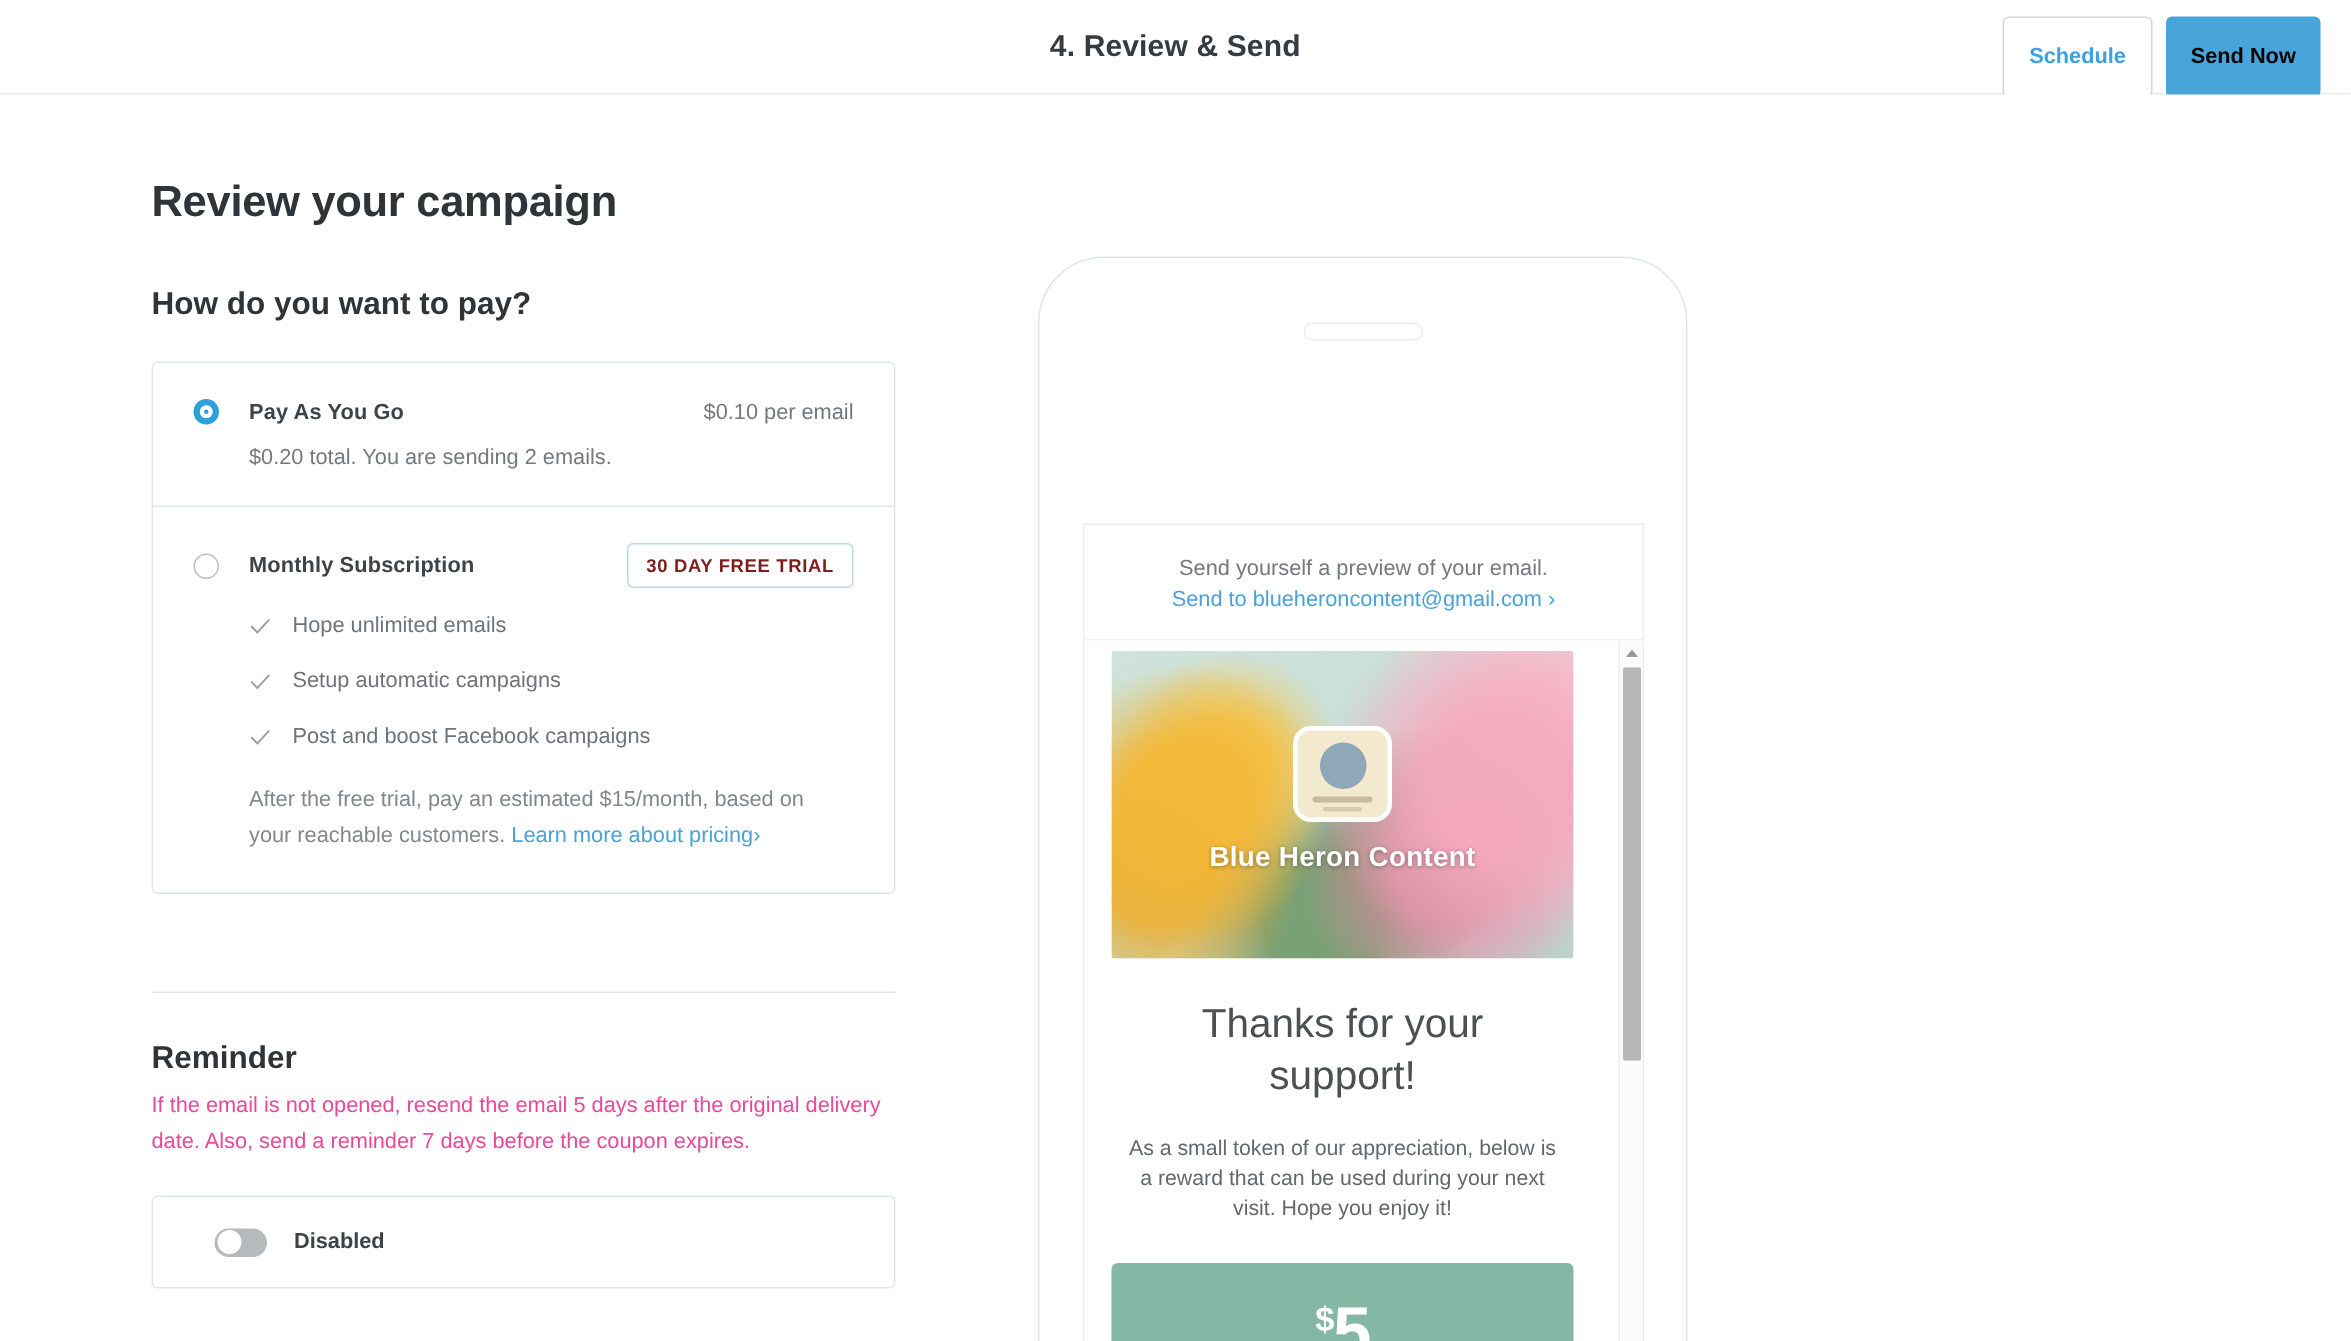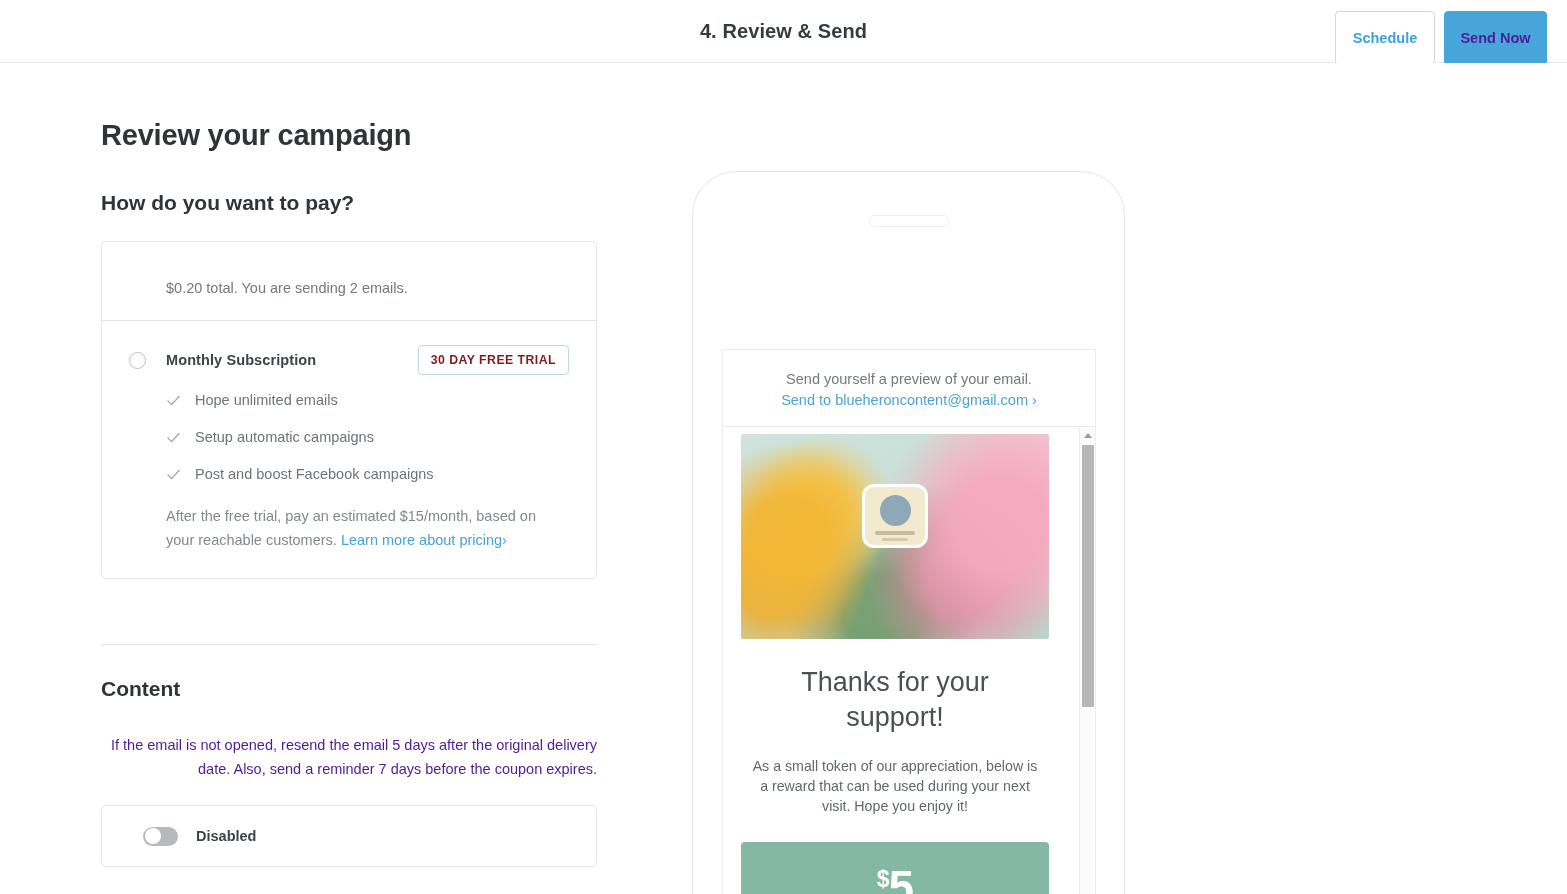--- a/index.html
+++ b/index.html
@@ -50,21 +50,21 @@
   }
   .btn-outline {
     width: 100px;
     background: #ffffff;
     color: #3aa2dd;
     border: 1px solid #d2d7da;
   }
   .btn-primary {
     width: 103px;
     background: #48a5da;
-    color: #4c1d95;
+    color: #000000;
     border: 1px solid #48a5da;
   }
 
   
   .page {
     position: relative;
     height: 831px;
     background: #ffffff;
   }
 
@@ -180,26 +180,25 @@
     border-top: 1px solid #e5e8ea;
   }
 
   .reminder-heading {
     font-size: 21px;
     font-weight: bold;
     color: #2f3438;
     margin-top: 32px;
   }
   .reminder-text {
-    margin-top: 32px;
-    font-size: 14.5px;
-    color: #4c1d95;
+    margin-top: 7px;
+    font-size: 14.5px;
+    color: #ec4899;
     line-height: 24px;
     max-width: 496px;
-    text-align: right;
   }
   .toggle-card {
     margin-top: 24px;
     border: 1px solid #e3e6e8;
     border-radius: 4px;
     height: 62px;
     display: flex;
     align-items: center;
     padding-left: 41px;
   }
@@ -434,20 +433,25 @@
 
   <div class="left-col">
 
     <div class="page-title">Review your campaign</div>
 
     <div class="section-heading">How do you want to pay?</div>
 
     <div class="pay-card">
 
       <div class="pay-option first">
+        <div class="opt-row">
+          <div class="radio on"></div>
+          <div class="opt-label">Pay As You Go</div>
+          <div class="opt-price">$0.10 per email</div>
+        </div>
         <div class="opt-sub">$0.20 total. You are sending 2 emails.</div>
       </div>
 
       <div class="pay-option">
         <div class="opt-row">
           <div class="radio off"></div>
           <div class="opt-label">Monthly Subscription</div>
           <div class="trial-badge">30 DAY FREE TRIAL</div>
         </div>
 
@@ -473,21 +477,21 @@
         </div>
 
         <div class="pricing-note">
           <span>After the free trial, pay an estimated $15/month, based on your reachable customers. </span><span class="link">Learn more about pricing›</span>
         </div>
       </div>
     </div>
 
     <div class="divider"></div>
 
-    <div class="reminder-heading">Content</div>
+    <div class="reminder-heading">Reminder</div>
     <div class="reminder-text">If the email is not opened, resend the email 5 days after the original delivery date. Also, send a reminder 7 days before the coupon expires.</div>
 
     <div class="toggle-card">
       <div class="toggle">
         <div class="knob"></div>
       </div>
       <div class="toggle-label">Disabled</div>
     </div>
   </div>
 
@@ -503,20 +507,21 @@
 
       <div class="mail-area">
         <div class="mail-inner">
 
           <div class="hero">
             <div class="hero-logo">
               <div class="disc"></div>
               <div class="logo-txt"></div>
               <div class="logo-txt2"></div>
             </div>
+            <div class="hero-title">Blue Heron Content</div>
           </div>
 
           <div class="mail-h1">Thanks for your support!</div>
           <div class="mail-body">As a small token of our appreciation, below is a reward that can be used during your next visit. Hope you enjoy it!</div>
 
           <div class="coupon">
             <div class="coupon-amt"><span class="cur">$</span><span>5</span></div>
           </div>
         </div>
 

